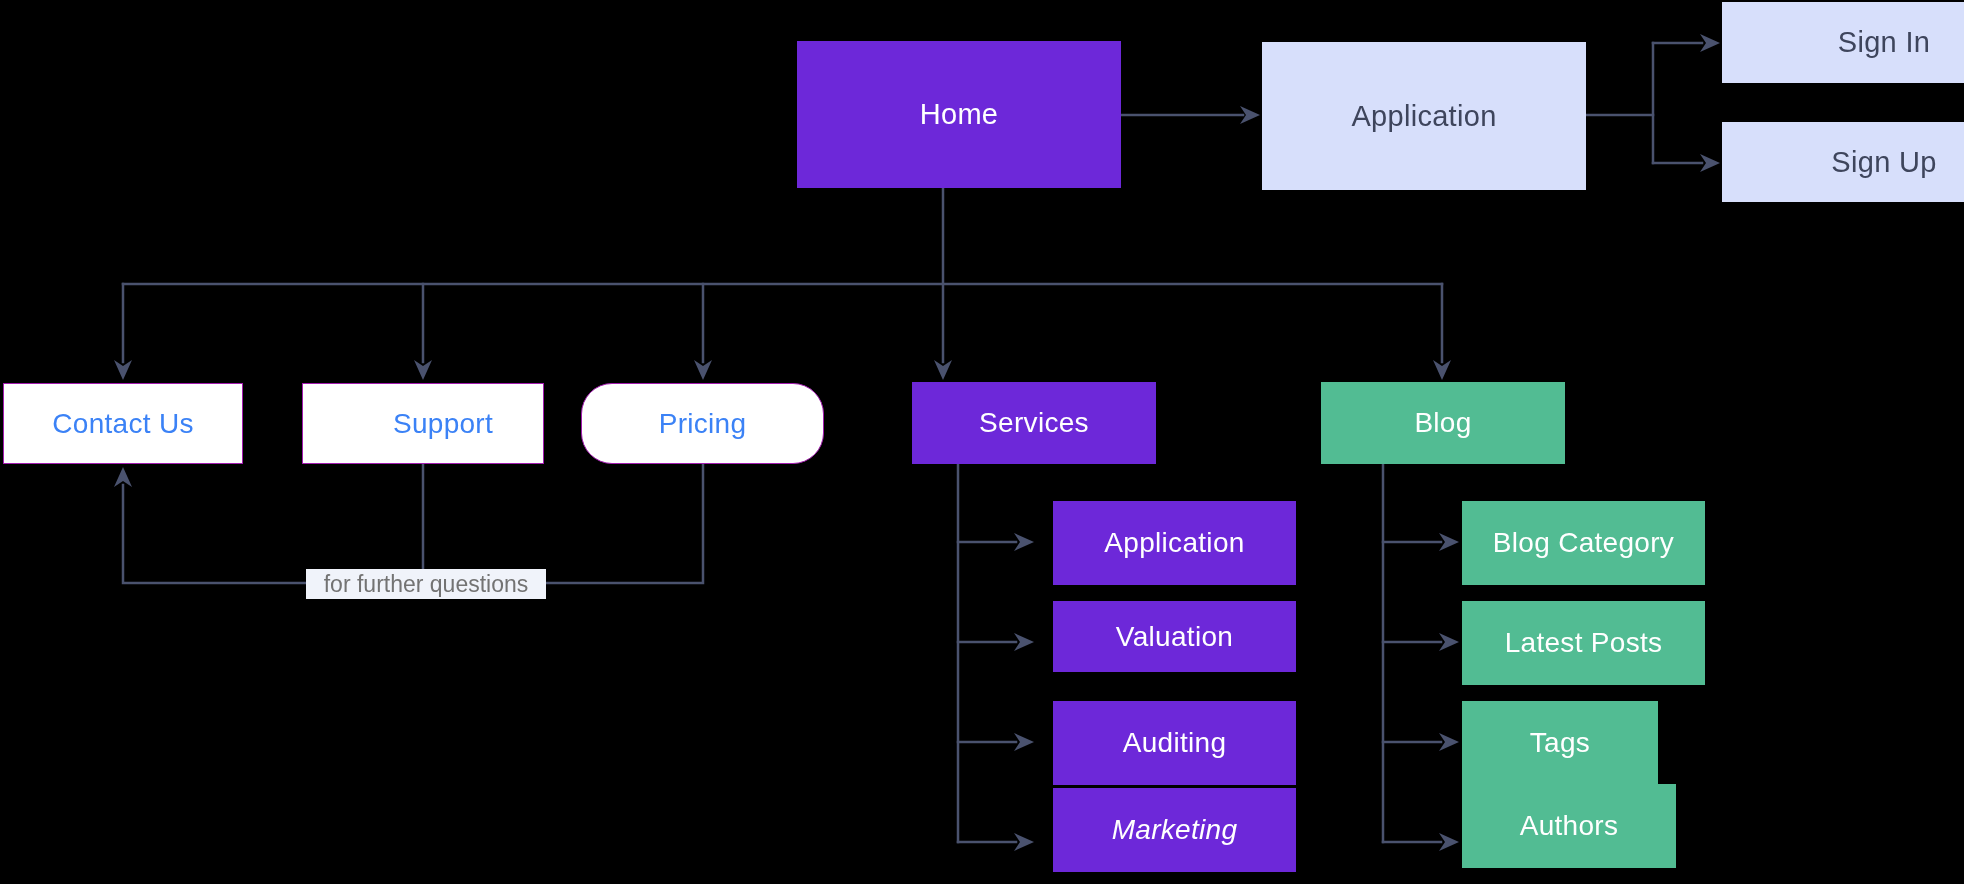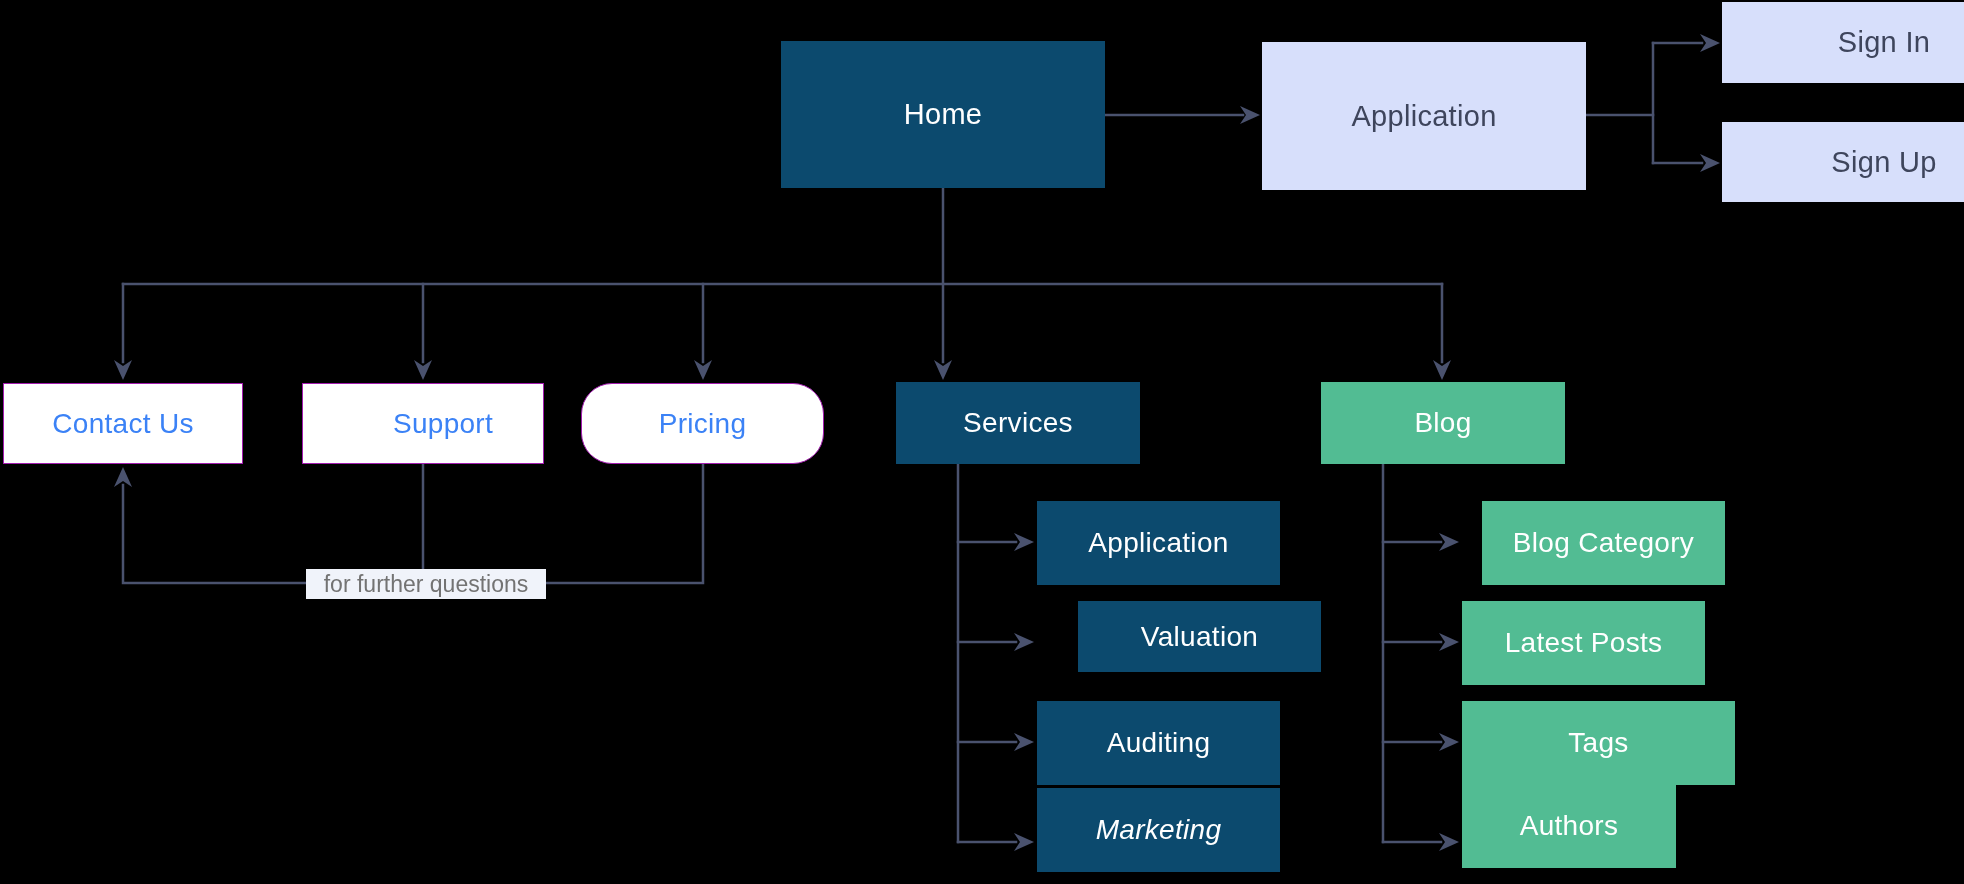--- a/index.html
+++ b/index.html
@@ -15,45 +15,45 @@
   .node{
     position:absolute;
     box-sizing:border-box;
     display:flex;align-items:center;justify-content:center;
     font-size:28px;
     letter-spacing:0.3px;
     z-index:2;
     white-space:nowrap;
   }
   .node.big{font-size:29px;}
-  .node.blue{background:#0c4a6e;color:#FFFFFF;}
+  .node.blue{background:#6d28d9;color:#FFFFFF;margin-left:16px;}
   .node.green{background:#52BC93;color:#FFFFFF;}
   .node.lavender{background:#D7DFFB;color:#3E455C;}
   .node.white{background:#FFFFFF;color:#3b82f6;border:1px solid #a21caf;}
 
   
   #node-home        {left:781px; top:41px;  width:324px; height:147px;}
   #node-application {left:1262px;top:42px;  width:324px; height:148px;}
   #node-sign-in     {left:1722px;top:2px;   width:324px; height:81px;}
   #node-sign-up     {left:1722px;top:122px; width:324px; height:80px;}
   
   #node-contact-us  {left:3px;   top:383px; width:240px; height:81px;}
   #node-support     {left:302px; top:383px; width:242px; height:81px;padding-left:40px;}
   #node-pricing     {left:581px; top:383px; width:243px; height:81px;border-radius:31px;}
   #node-services    {left:896px; top:382px; width:244px; height:82px;}
   #node-blog        {left:1321px;top:382px; width:244px; height:82px;}
   
   #node-consulting  {left:1037px;top:501px; width:243px; height:84px;}
-  #node-valuation   {left:1078px;top:601px; width:243px; height:71px;}
+  #node-valuation   {left:1037px;top:601px; width:243px; height:71px;}
   #node-auditing    {left:1037px;top:701px; width:243px; height:84px;}
   #node-marketing   {left:1037px;top:788px; width:243px; height:84px;font-style:italic;}
   
-  #node-blog-category{left:1462px;top:501px;width:243px; height:84px;margin-left:20px;}
+  #node-blog-category{left:1462px;top:501px;width:243px; height:84px;}
   #node-latest-posts {left:1462px;top:601px;width:243px; height:84px;}
-  #node-tags         {left:1462px;top:701px;width:273px; height:84px;}
+  #node-tags         {left:1462px;top:701px;width:196px; height:84px;}
   #node-authors      {left:1462px;top:784px;width:214px; height:84px;}
 
   .edge-label{
     position:absolute;
     left:306px;top:569px;width:240px;height:30px;
     background:#F0F3FA;color:#737373;
     font-size:23px;line-height:30px;text-align:center;
     z-index:3;
     white-space:nowrap;
   }

